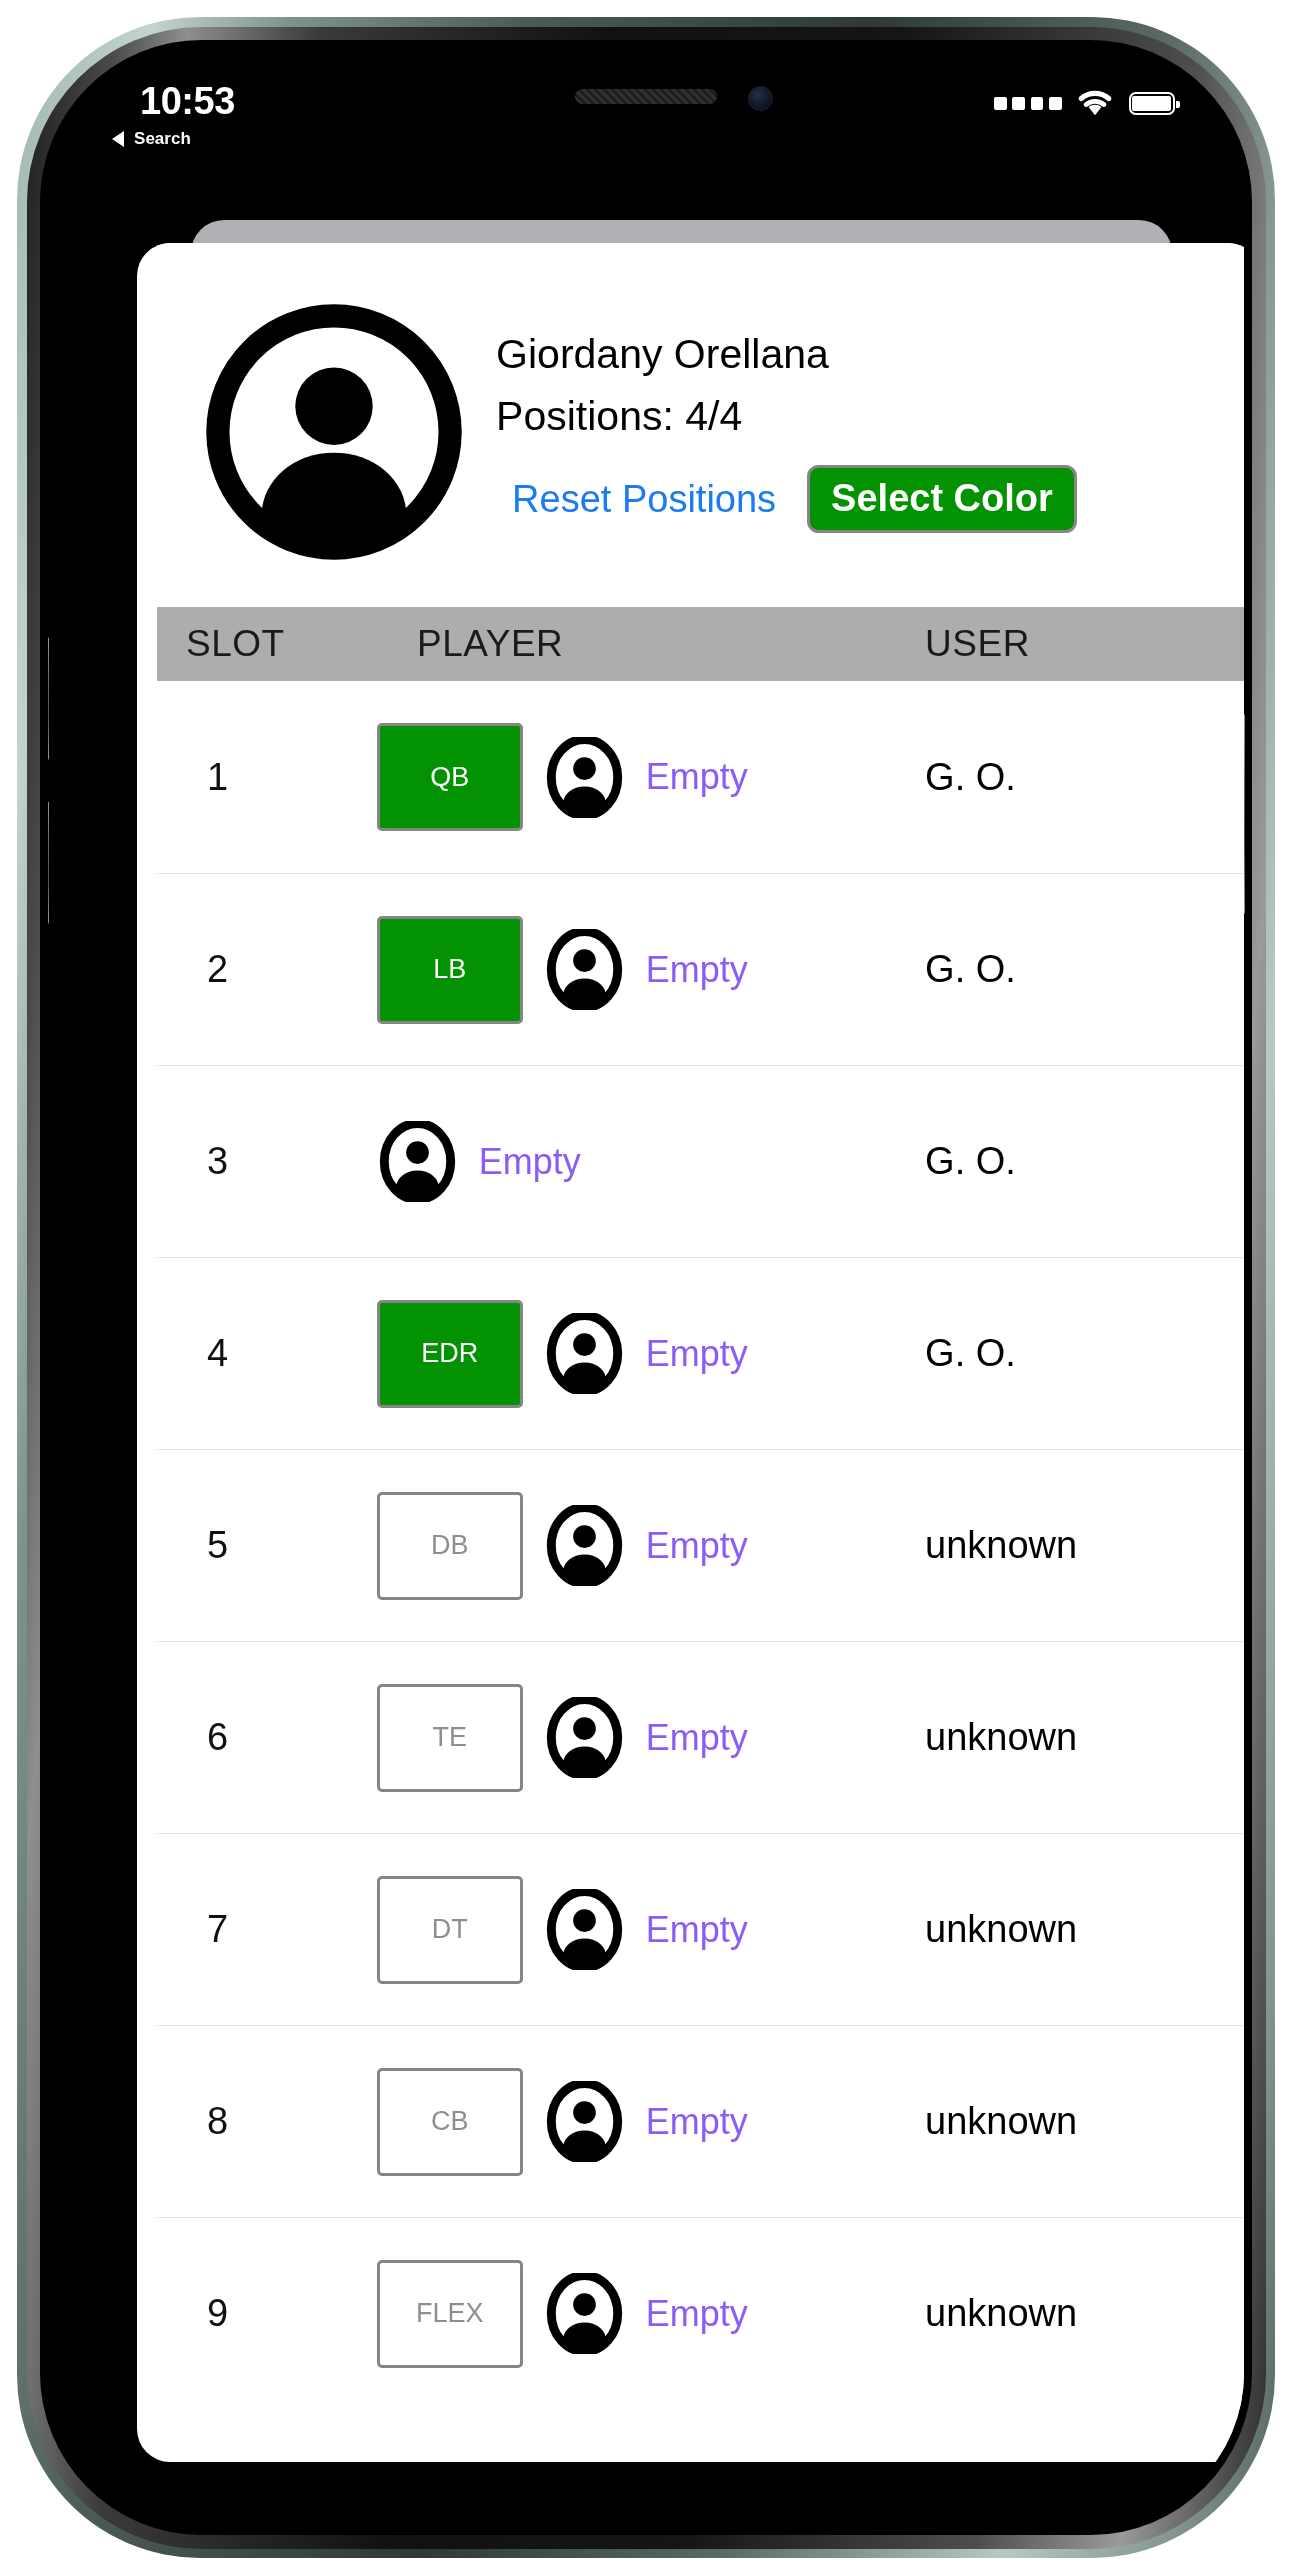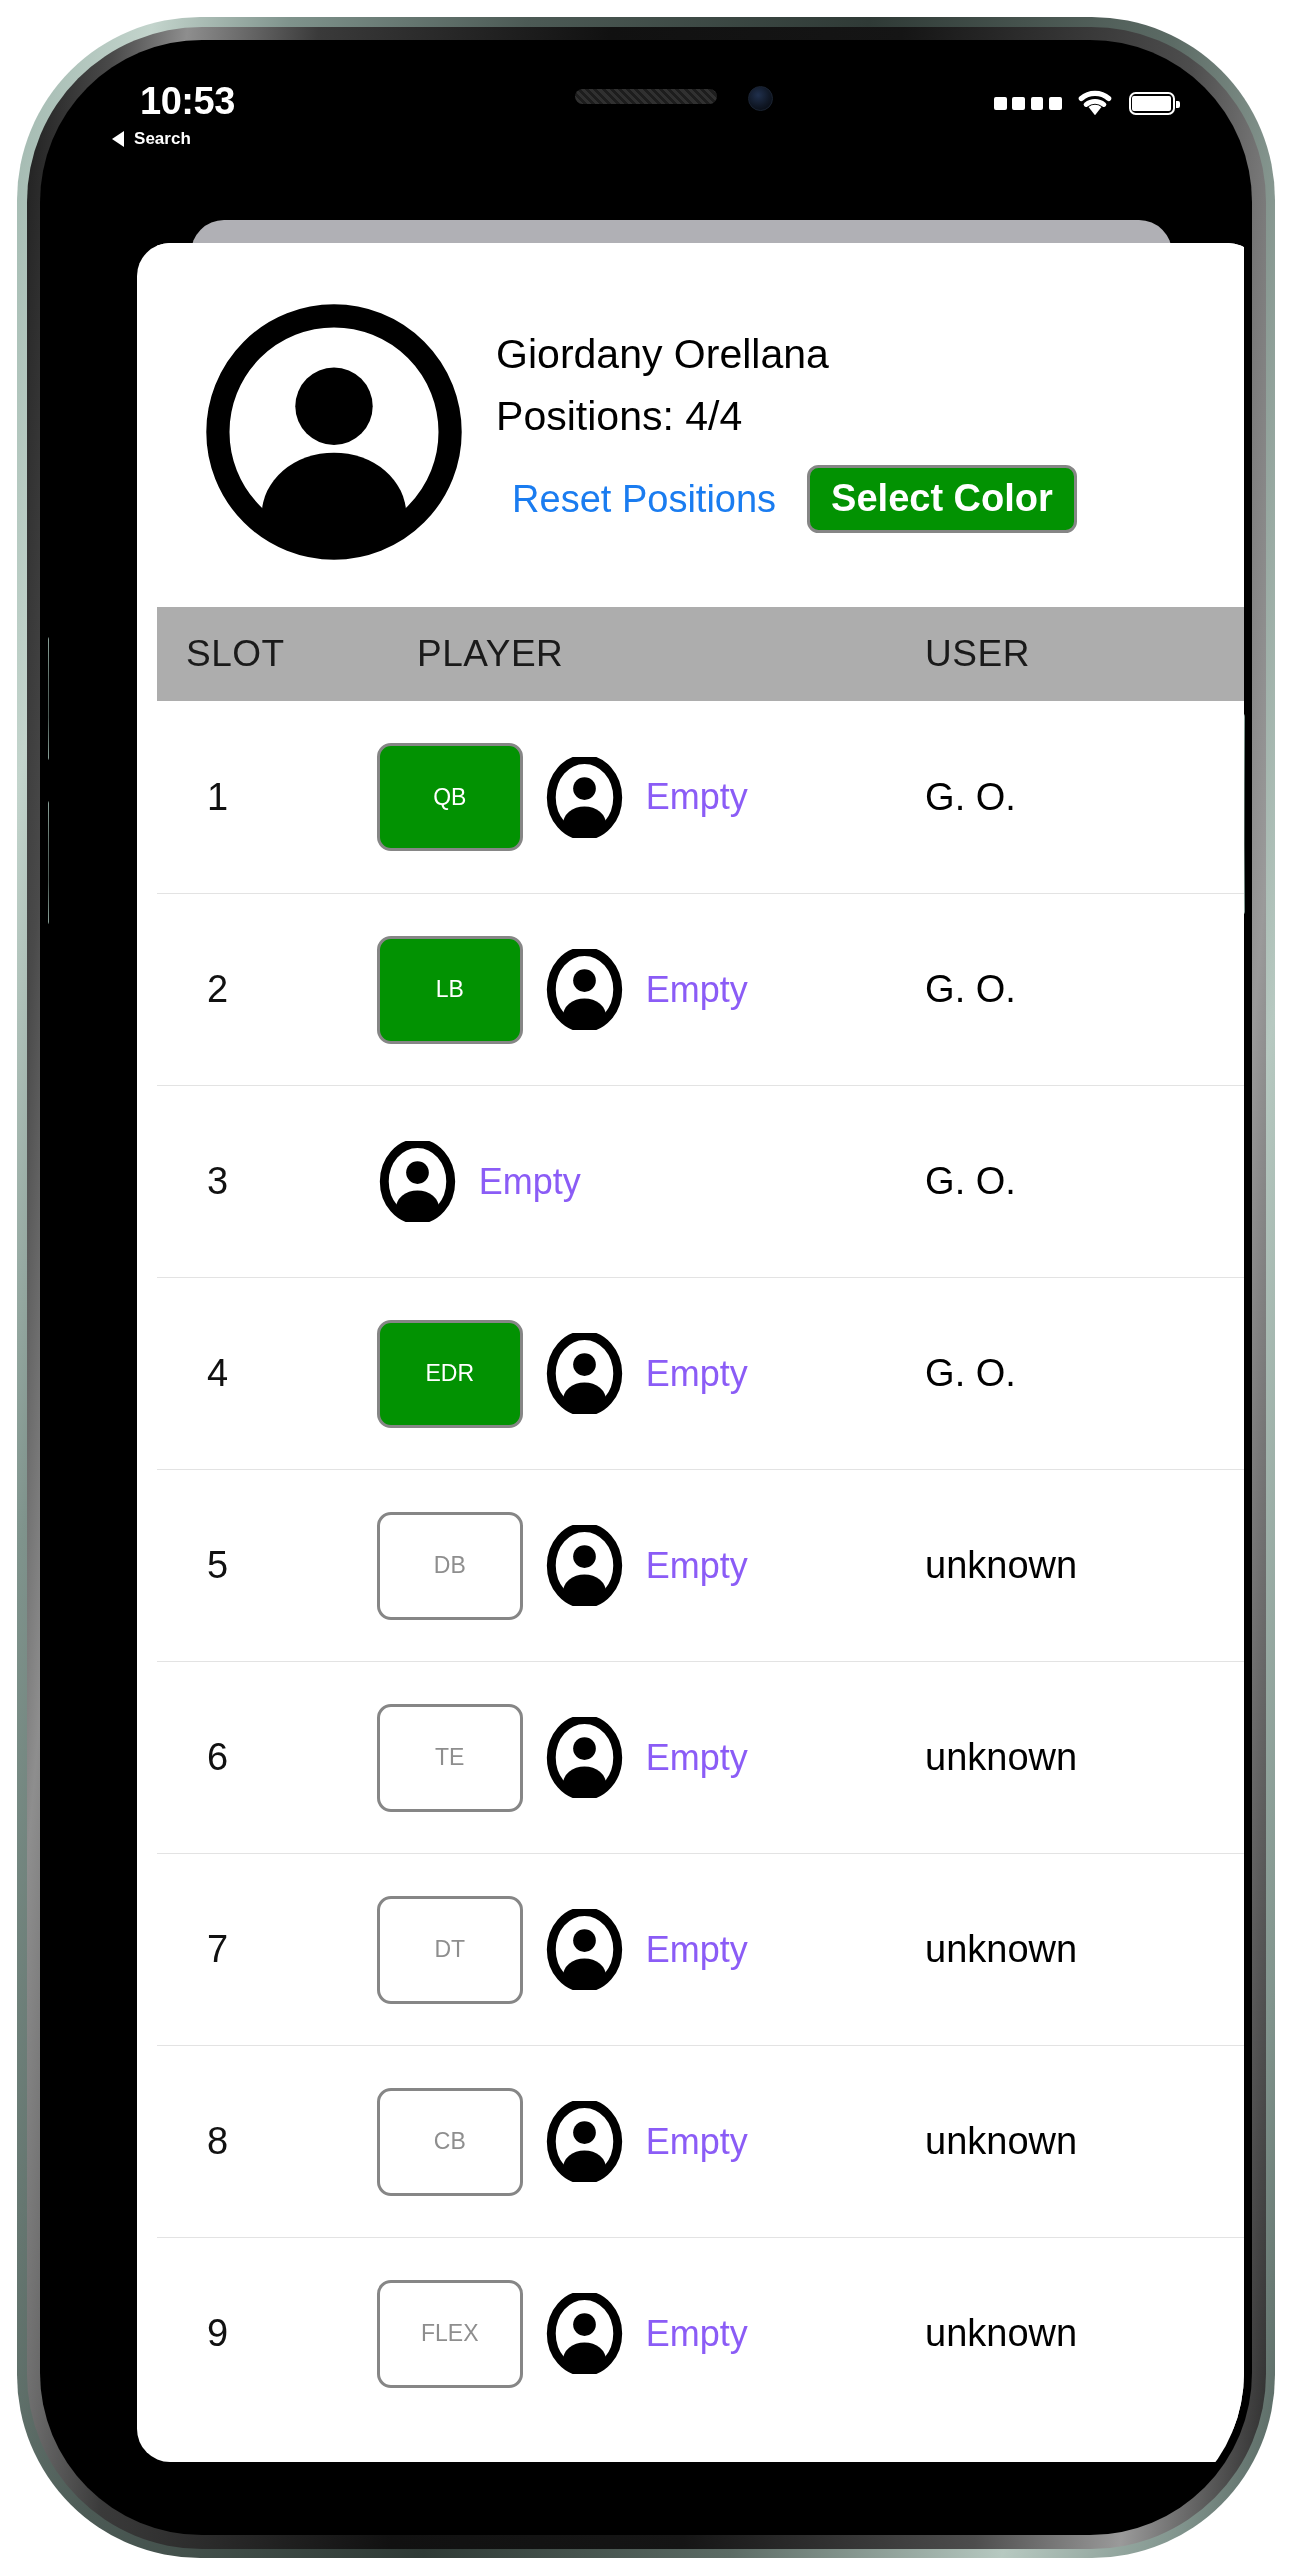--- a/index.html
+++ b/index.html
@@ -245,21 +245,21 @@
     cursor: pointer;
     line-height: 1;
     font-weight: bold;
   }
 
   
   #table-head {
     display: flex;
     align-items: center;
     background: #adadad;
-    height: 94px;
+    height: 74px;
     padding: 0 38px 0 29px;
   }
   .col-slot   { width: 183px; flex: 0 0 183px; }
   .col-player { flex: 1 1 auto; }
   .col-user   { width: 298px; flex: 0 0 298px; }
 
   #table-head .hdr {
     font-size: 37px;
     color: #1a1a1a;
     letter-spacing: 0.5px;
@@ -288,25 +288,25 @@
   .player-cell {
     display: flex;
     align-items: center;
     gap: 21px;
     padding-left: 7.7px;
   }
 
   .pos-badge {
     width: 146px;
     height: 108px;
-    border-radius: 14px;
+    border-radius: 5px;
     display: flex;
     align-items: center;
     justify-content: center;
-    font-size: 23px;
+    font-size: 27px;
     border: 3.8px solid #868686;
     flex: 0 0 auto;
   }
   .pos-badge.active {
     background: #029202;
     color: #ffffff;
   }
   .pos-badge.inactive {
     background: #ffffff;
     color: #8e8e8e;

